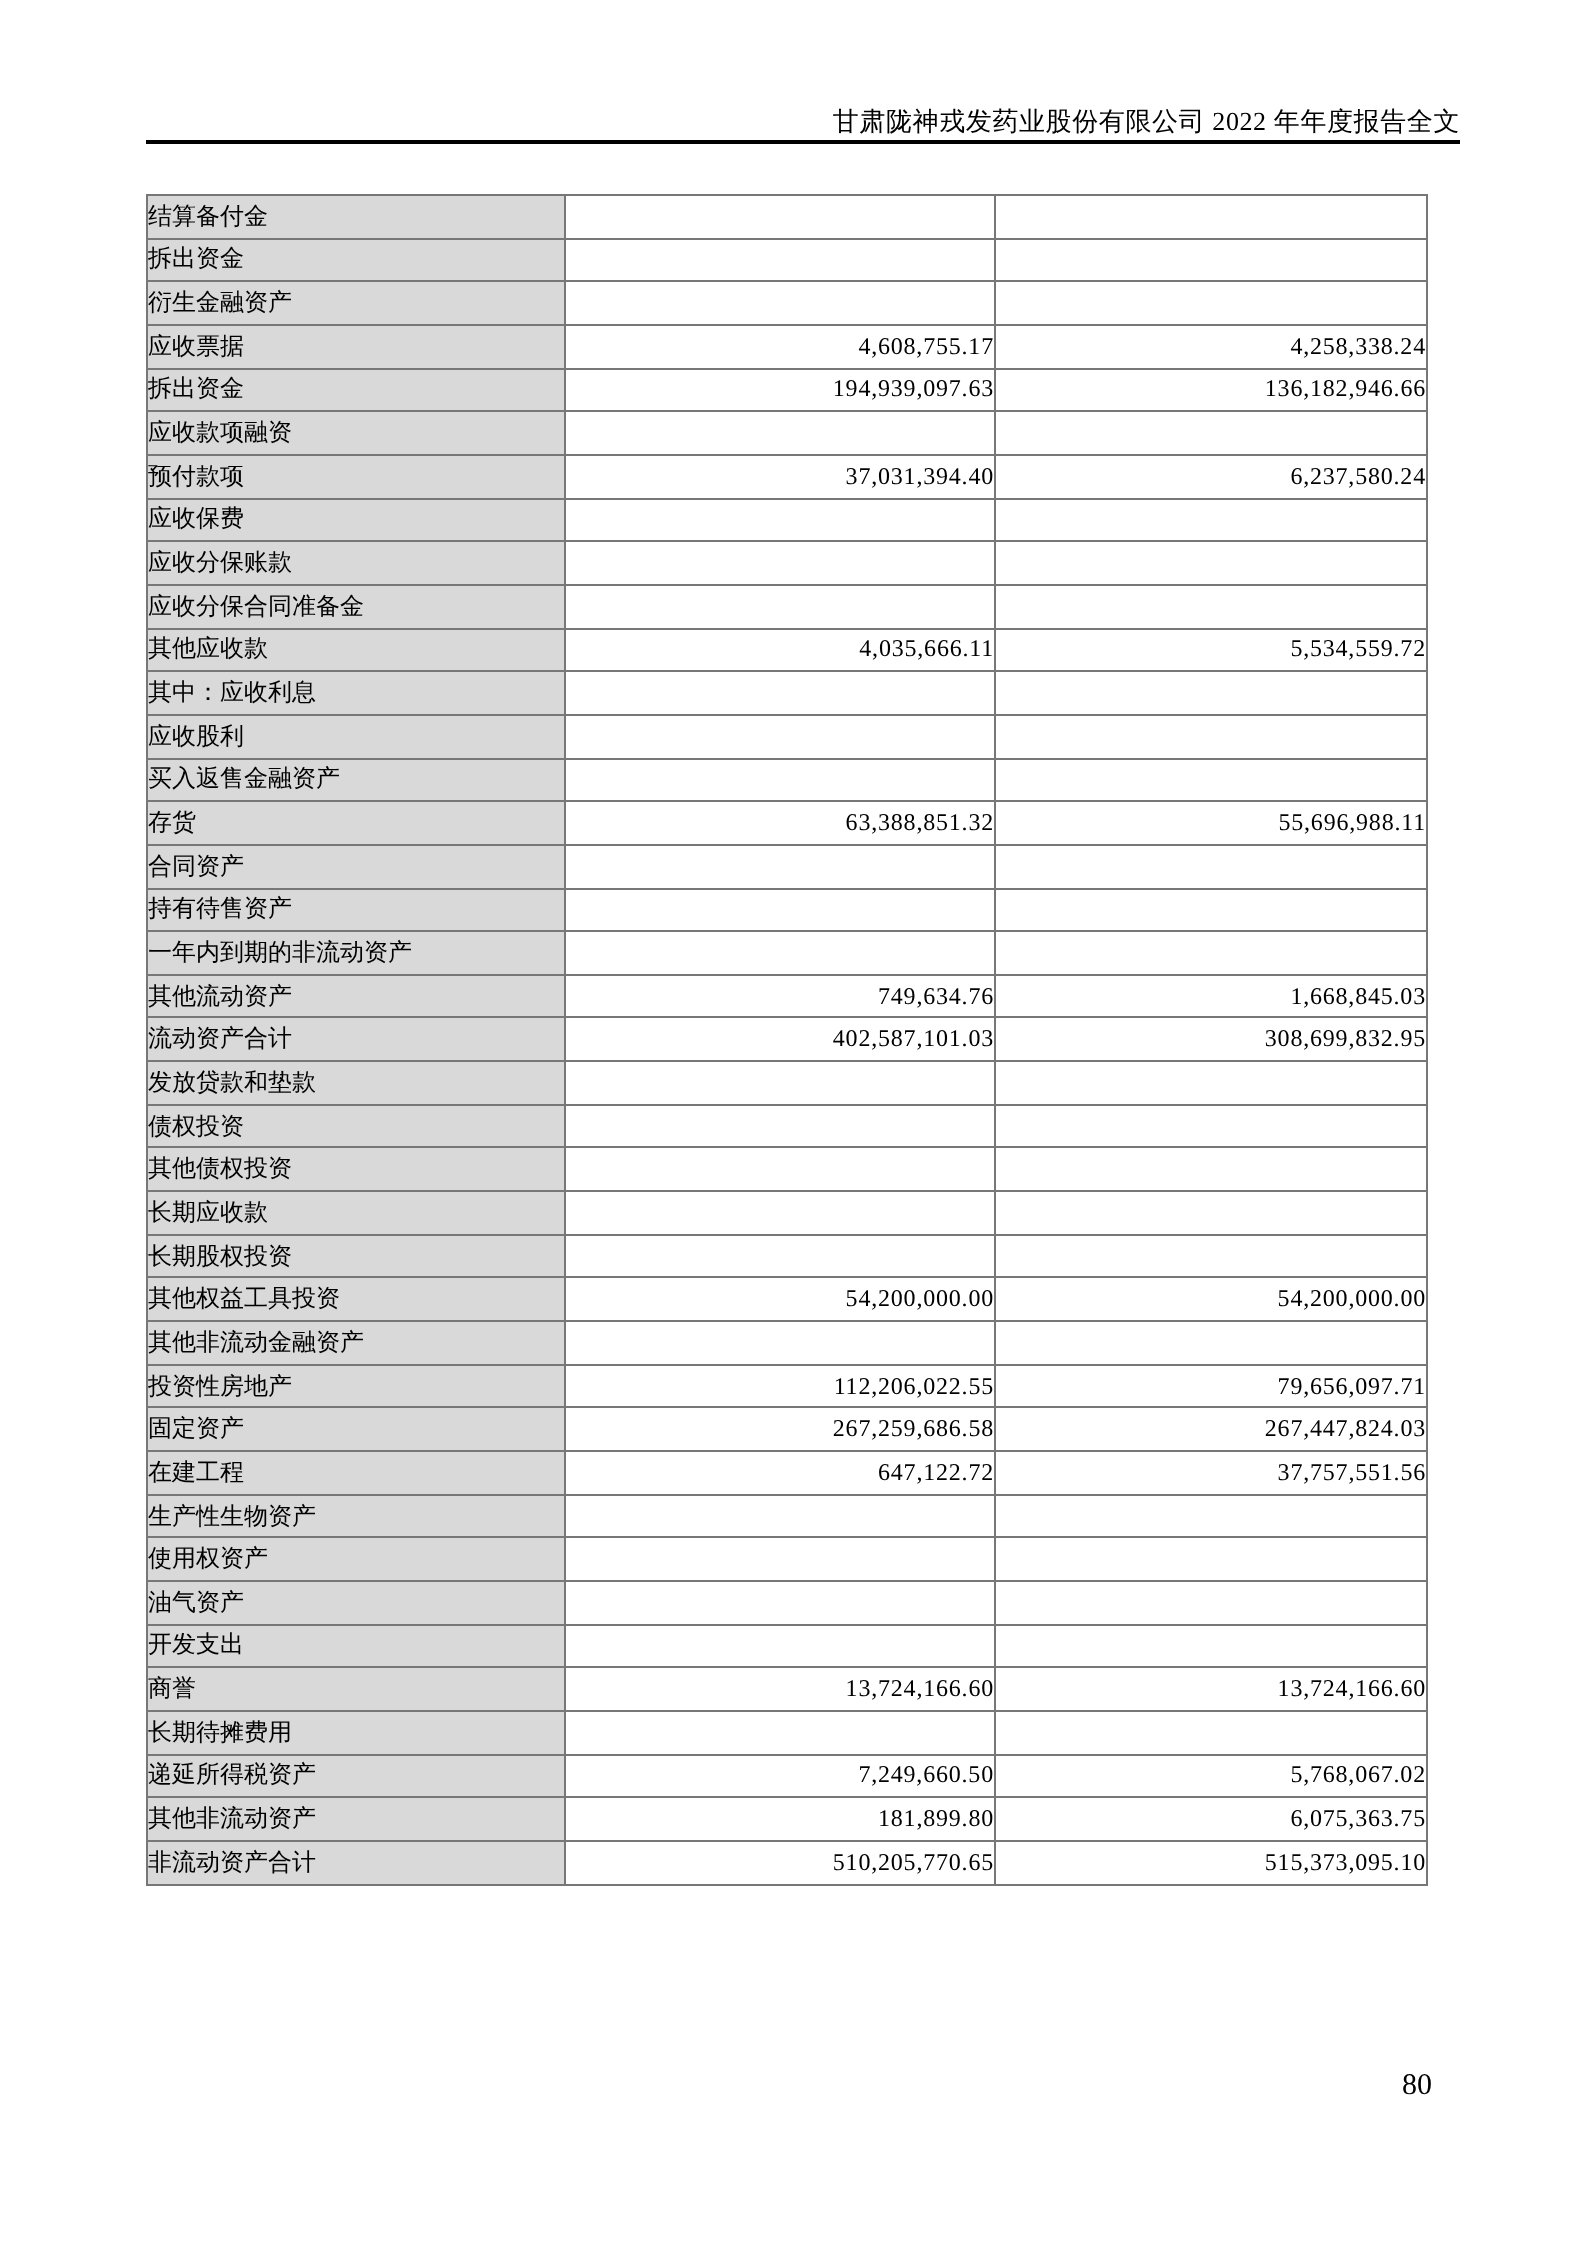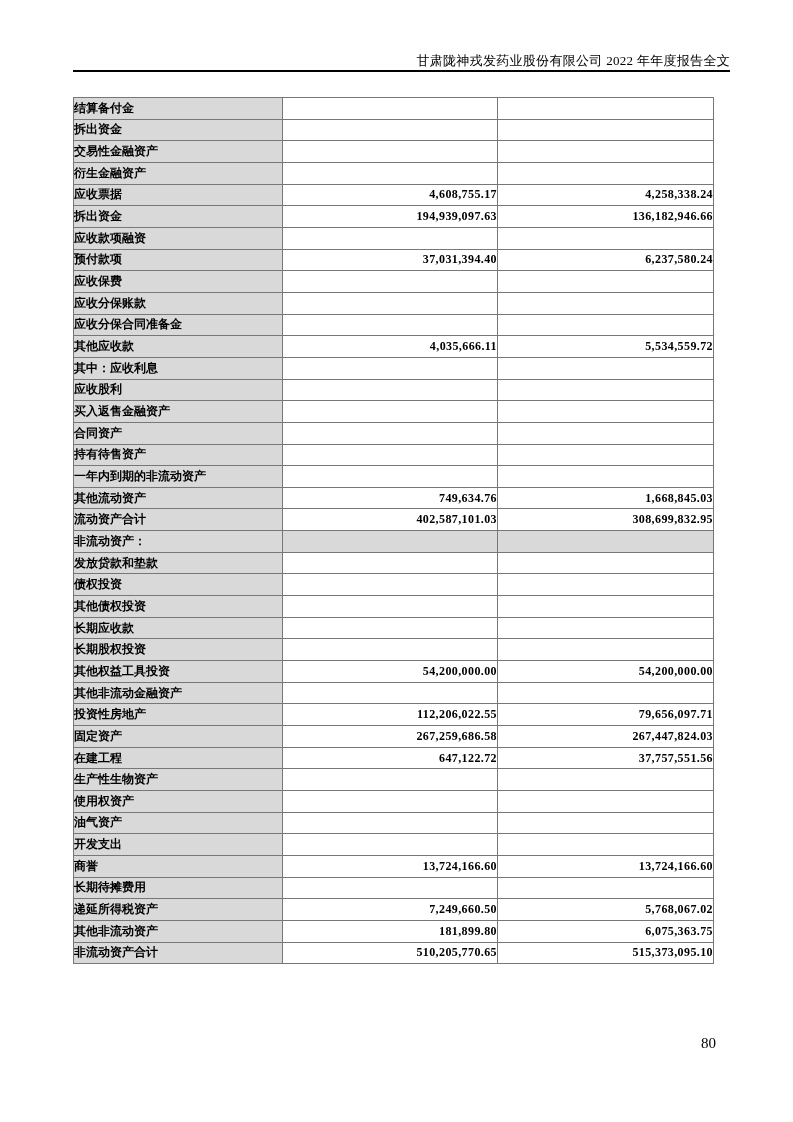--- a/index.html
+++ b/index.html
@@ -36,21 +36,20 @@
   table.bs-table {
     position: absolute;
     left: 73px;
     top: 97px;
     width: 640px;
     border-collapse: collapse;
     table-layout: fixed;
   }
   table.bs-table tr {
     height: 21.67px;
-    font-weight: bold;
   }
   table.bs-table td {
     border: 1px solid #777777;
     font-size: 12px;
     padding: 0;
     vertical-align: middle;
     overflow: hidden;
     white-space: nowrap;
   }
   td.label {
@@ -96,25 +95,20 @@
           <td class="label ind1">结算备付金</td>
           <td class="num"></td>
           <td class="num"></td>
         </tr>
         <tr>
           <td class="label ind1">拆出资金</td>
           <td class="num"></td>
           <td class="num"></td>
         </tr>
         <tr>
-          <td class="label ind1">交易性金融资产</td>
-          <td class="num"></td>
-          <td class="num"></td>
-        </tr>
-        <tr>
           <td class="label ind1">衍生金融资产</td>
           <td class="num"></td>
           <td class="num"></td>
         </tr>
         <tr>
           <td class="label ind1">应收票据</td>
           <td class="num">4,608,755.17</td>
           <td class="num">4,258,338.24</td>
         </tr>
         <tr>
@@ -161,20 +155,25 @@
           <td class="label ind3">应收股利</td>
           <td class="num"></td>
           <td class="num"></td>
         </tr>
         <tr>
           <td class="label ind1">买入返售金融资产</td>
           <td class="num"></td>
           <td class="num"></td>
         </tr>
         <tr>
+          <td class="label ind1">存货</td>
+          <td class="num">63,388,851.32</td>
+          <td class="num">55,696,988.11</td>
+        </tr>
+        <tr>
           <td class="label ind1">合同资产</td>
           <td class="num"></td>
           <td class="num"></td>
         </tr>
         <tr>
           <td class="label ind1">持有待售资产</td>
           <td class="num"></td>
           <td class="num"></td>
         </tr>
         <tr>
@@ -185,25 +184,20 @@
         <tr>
           <td class="label ind1">其他流动资产</td>
           <td class="num">749,634.76</td>
           <td class="num">1,668,845.03</td>
         </tr>
         <tr>
           <td class="label ind0">流动资产合计</td>
           <td class="num">402,587,101.03</td>
           <td class="num">308,699,832.95</td>
         </tr>
-        <tr class="shaded">
-          <td class="label ind0">非流动资产：</td>
-          <td class="num"></td>
-          <td class="num"></td>
-        </tr>
         <tr>
           <td class="label ind1">发放贷款和垫款</td>
           <td class="num"></td>
           <td class="num"></td>
         </tr>
         <tr>
           <td class="label ind1">债权投资</td>
           <td class="num"></td>
           <td class="num"></td>
         </tr>

